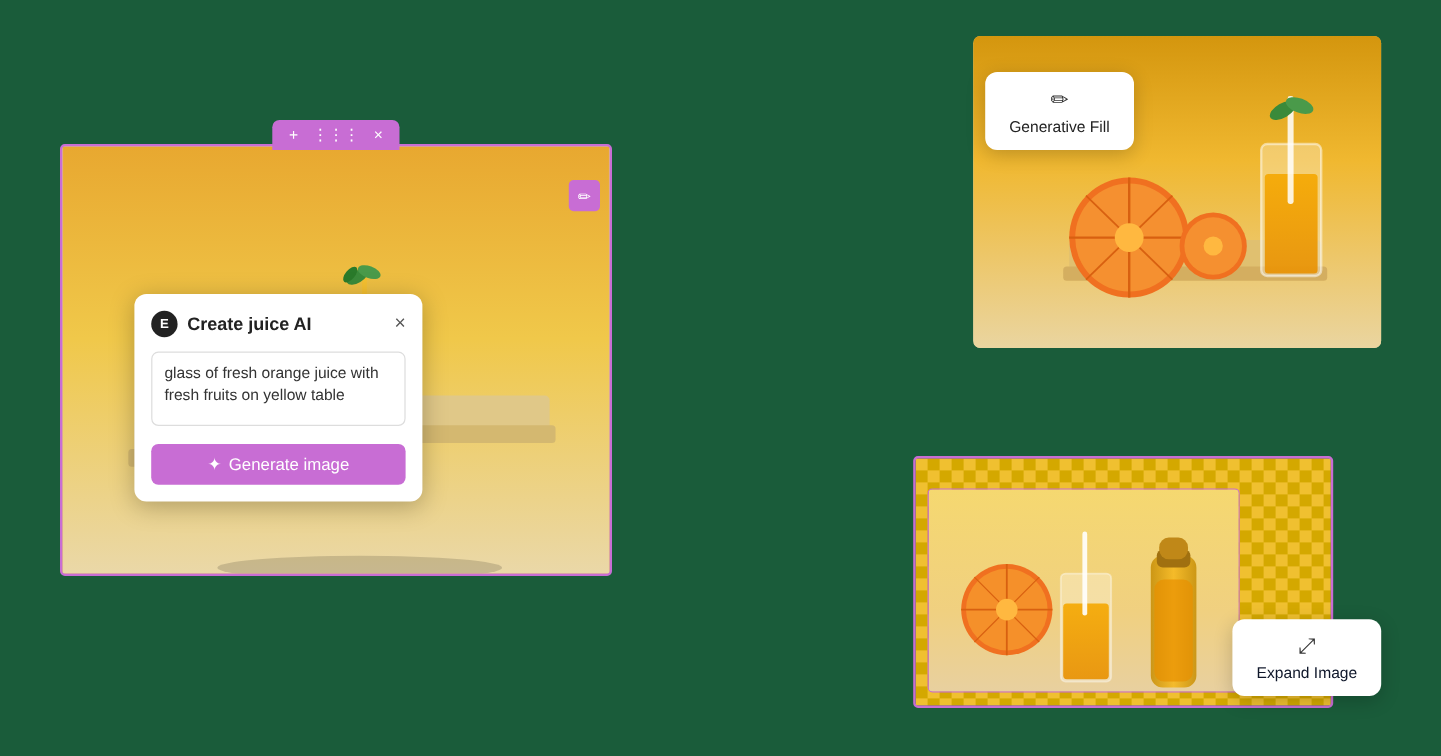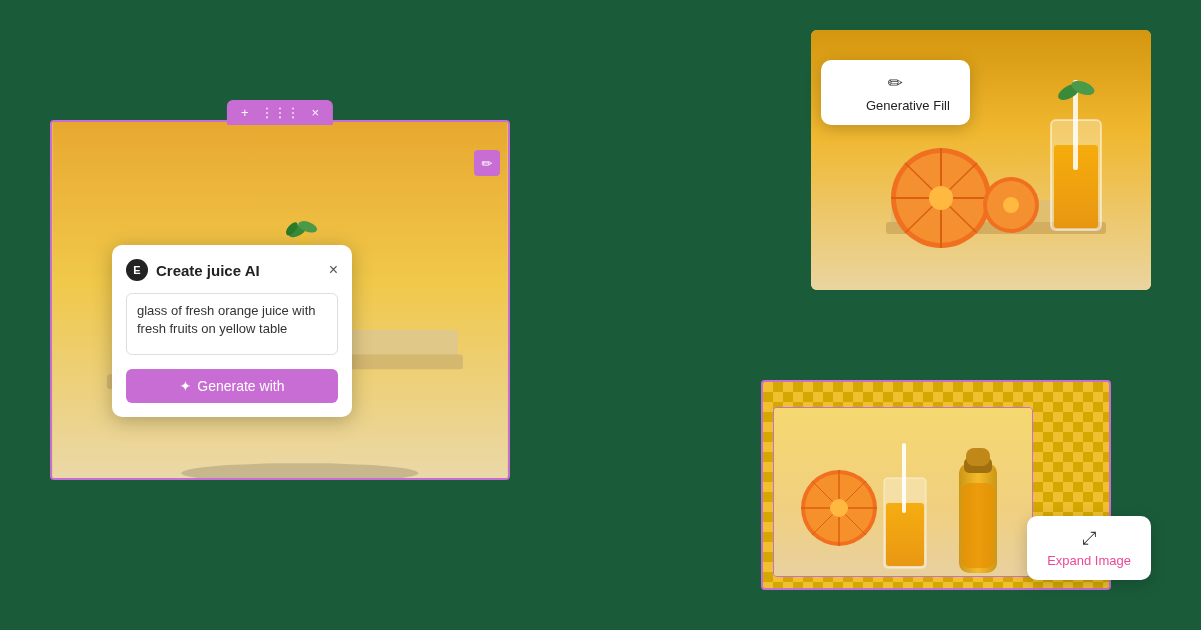--- a/index.html
+++ b/index.html
@@ -187,21 +187,20 @@
 
     .generative-fill-card .icon {
       font-size: 18px;
       color: #333;
     }
 
     .generative-fill-card .label {
       font-size: 13px;
       color: #222;
       font-weight: 500;
-      margin-left: 25px;
     }
 
     .top-right-image {
       position: absolute;
       top: 0;
       right: 0;
       width: 340px;
       height: 260px;
       border-radius: 6px;
       overflow: hidden;
@@ -232,21 +231,21 @@
       z-index: 20;
     }
 
     .expand-image-card .icon {
       font-size: 18px;
       color: #333;
     }
 
     .expand-image-card .label {
       font-size: 13px;
-      color: #ec4899;
+      color: #0f172a;
       font-weight: 500;
     }
 
     .bottom-right-image {
       position: absolute;
       top: 0;
       left: 0;
       width: 350px;
       height: 210px;
       border: 2px solid #c86dd4;
@@ -341,21 +340,21 @@
     <div class="ai-dialog-header">
       <div class="ai-dialog-title">
         <div class="elementor-icon">E</div>
         <span>Create juice AI</span>
       </div>
       <button class="close-btn">×</button>
     </div>
     <textarea class="ai-textarea" style="">glass of fresh orange juice with fresh fruits on yellow table</textarea>
     <button class="generate-btn">
       <span>✦</span>
-      <span>Generate with</span>
+      <span>Generate image</span>
     </button>
   </div>
 </div>
 
 <div class="top-right-panel">
 
   <div class="top-right-image">
     <svg width="340" height="260" viewBox="0 0 340 260" xmlns="http://www.w3.org/2000/svg">
       <defs>
         <linearGradient id="bgGrad2" x1="0" y1="0" x2="0" y2="1">

